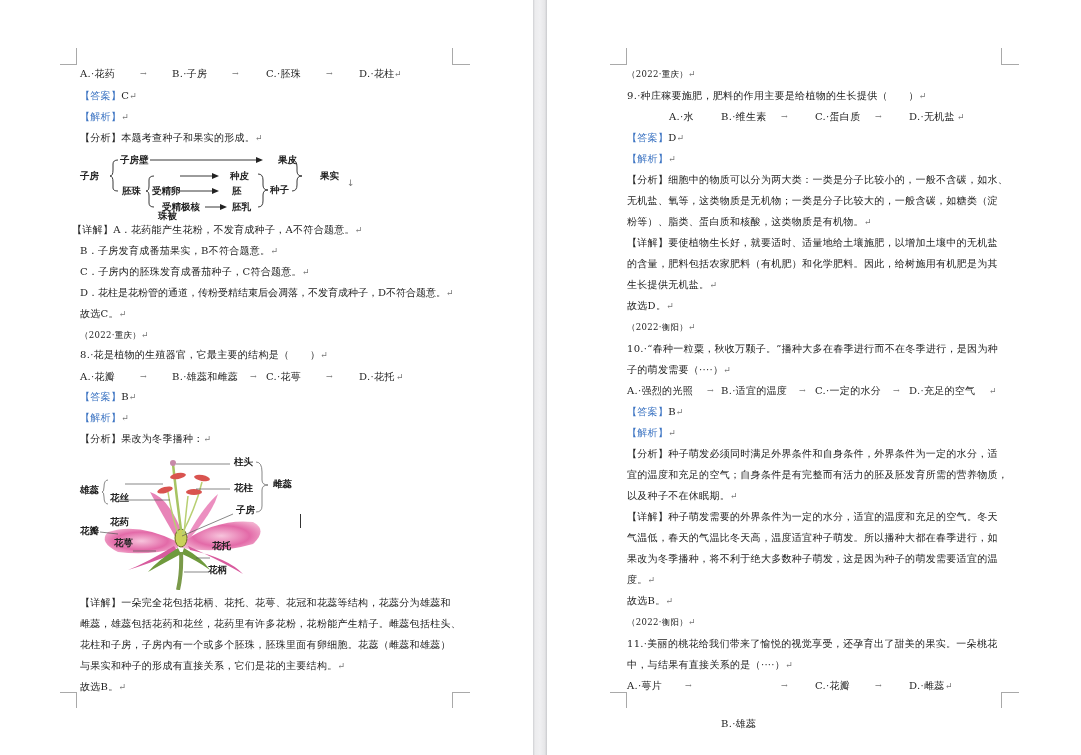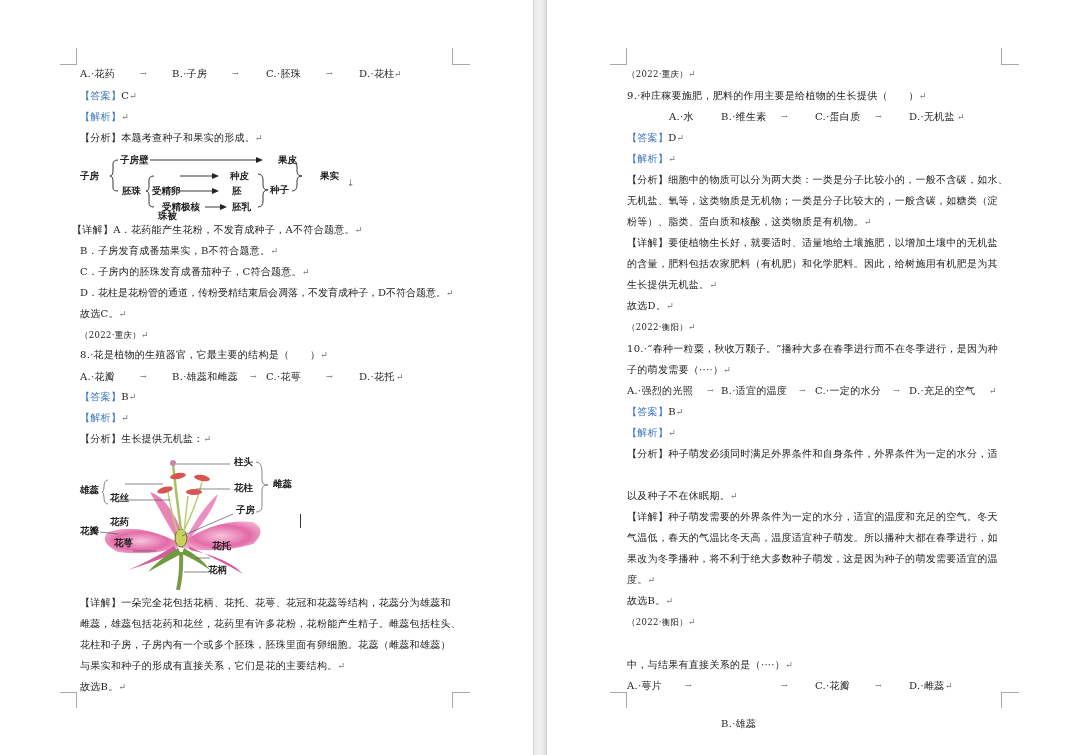--- a/index.html
+++ b/index.html
@@ -128,21 +128,21 @@
     <span class="opt" style="position:absolute;left:279px;">D.·花托</span>
       <span class="mark" style="position:absolute;left:316px;">↵</span>
   </div>
   <div class="line" style="left:80px;top:390px;">
     <span class="blue">【答案】</span><span>B</span><span class="mark">↵</span>
   </div>
   <div class="line" style="left:80px;top:411px;">
     <span class="blue">【解析】</span><span class="mark">↵</span>
   </div>
   <div class="line" style="left:80px;top:432px;">
-    <span>【分析】生长提供无机盐：</span><span class="mark">↵</span>
+    <span>【分析】果改为冬季播种：</span><span class="mark">↵</span>
   </div>
 
   <div class="flower" style="left:78px;top:452px;width:225px;height:138px;">
     <svg width="225" height="138" style="position:absolute;left:0;top:0;">
       <defs>
         <radialGradient id="pet" cx="50%" cy="50%" r="60%">
           <stop offset="0" stop-color="#f7c4dc"></stop>
           <stop offset="0.6" stop-color="#e36aa8"></stop>
           <stop offset="1" stop-color="#f3b3d1"></stop>
         </radialGradient>
@@ -259,28 +259,30 @@
     <span class="opt" style="position:absolute;left:282px;">D.·充足的空气</span>
       <span class="mark" style="position:absolute;left:362px;">↵</span>
   </div>
   <div class="line" style="left:80px;top:405px;">
     <span class="blue">【答案】</span><span>B</span><span class="mark">↵</span>
   </div>
   <div class="line" style="left:80px;top:426px;">
     <span class="blue">【解析】</span><span class="mark">↵</span>
   </div>
   <div class="line" style="left:80px;top:447px;"><span>【分析】种子萌发必须同时满足外界条件和自身条件，外界条件为一定的水分，适</span></div>
+  <div class="line" style="left:80px;top:468px;"><span>宜的温度和充足的空气；自身条件是有完整而有活力的胚及胚发育所需的营养物质，</span></div>
   <div class="line" style="left:80px;top:489px;"><span>以及种子不在休眠期。</span><span class="mark">↵</span></div>
   <div class="line" style="left:80px;top:510px;"><span>【详解】种子萌发需要的外界条件为一定的水分，适宜的温度和充足的空气。冬天</span></div>
   <div class="line" style="left:80px;top:531px;"><span>气温低，春天的气温比冬天高，温度适宜种子萌发。所以播种大都在春季进行，如</span></div>
   <div class="line" style="left:80px;top:552px;"><span>果改为冬季播种，将不利于绝大多数种子萌发，这是因为种子的萌发需要适宜的温</span></div>
   <div class="line" style="left:80px;top:573px;"><span>度。</span><span class="mark">↵</span></div>
   <div class="line" style="left:80px;top:594px;"><span>故选B。</span><span class="mark">↵</span></div>
 
   <div class="line small" style="left:80px;top:615px;"><span>（2022·衡阳）</span><span class="mark">↵</span></div>
+  <div class="line" style="left:80px;top:637px;"><span>11.·美丽的桃花给我们带来了愉悦的视觉享受，还孕育出了甜美的果实。一朵桃花</span></div>
   <div class="line" style="left:80px;top:658px;"><span>中，与结果有直接关系的是（····）</span><span class="mark">↵</span></div>
   <div class="line" style="left:80px;top:679px;width:380px;">
     <span class="opt" style="position:absolute;left:0;">A.·萼片</span>
     <span class="tab" style="position:absolute;left:58px;">→</span>
     <span class="opt" style="position:absolute;left:94px;margin-top:38px;">B.·雄蕊</span>
     <span class="tab" style="position:absolute;left:154px;">→</span>
     <span class="opt" style="position:absolute;left:188px;">C.·花瓣</span>
     <span class="tab" style="position:absolute;left:248px;">→</span>
     <span class="opt" style="position:absolute;left:282px;">D.·雌蕊</span>
       <span class="mark" style="position:absolute;left:318px;">↵</span>

